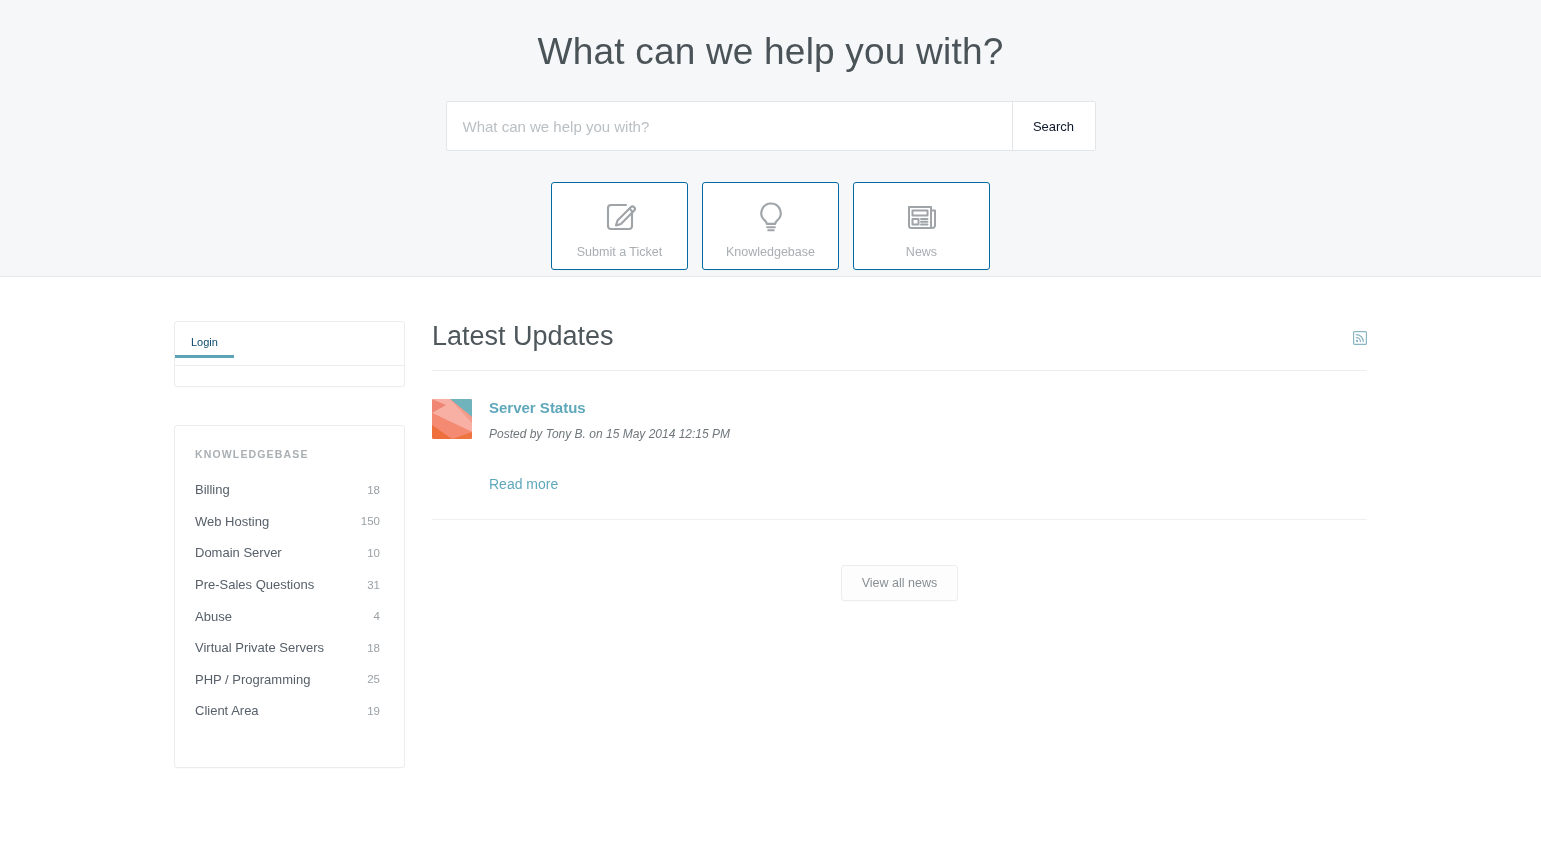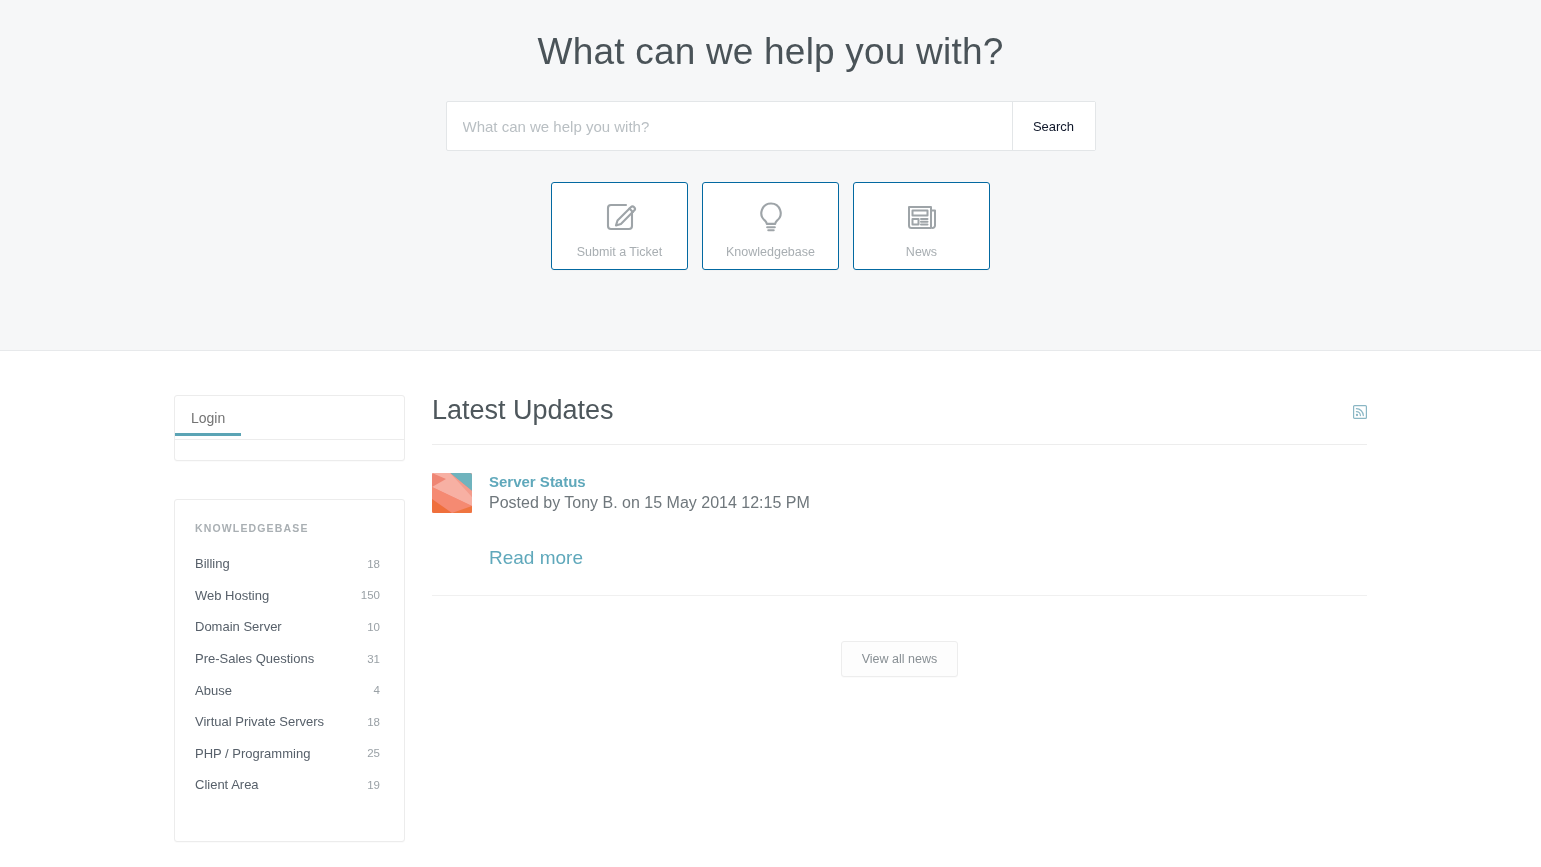--- a/index.html
+++ b/index.html
@@ -8,21 +8,21 @@
     width: 1541px; height: 867px;
     overflow: hidden;
     background: #ffffff;
     font-family: "Liberation Sans", sans-serif;
     -webkit-font-smoothing: antialiased;
   }
 
   
   #hero {
     width: 100%;
-    height: 351px;
+    height: 277px;
     background: #f6f7f8;
     border-bottom: 1px solid #e7e9eb;
     position: relative;
   }
   #hero-title {
     text-align: center;
     margin: 0;
     padding-top: 31px;
     font-size: 37px;
     font-weight: 400;
@@ -111,22 +111,22 @@
   .panel {
     background: #ffffff;
     border: 1px solid #ececec;
     border-radius: 3px;
     box-shadow: 0 1px 1px rgba(0,0,0,0.02);
   }
   #login-panel { height: 66px; position: relative; overflow: hidden; }
   #login-tab {
     display: inline-block;
     padding: 14px 16px 10px 16px;
-    font-size: 14px;
-    color: #737373;
+    font-size: 11px;
+    color: #0c4a6e;
     cursor: pointer;
     position: relative;
   }
   #login-tab::after {
     content: "";
     position: absolute;
     left: 0; right: 0; bottom: 0;
     height: 3px;
     background: #5ba4b5;
   }
@@ -188,35 +188,36 @@
   .news-body { padding-left: 17px; flex: 1 1 auto; }
   .news-title {
     font-size: 15px;
     font-weight: 700;
     color: #5fa8bb;
     text-decoration: none;
     display: inline-block;
     cursor: pointer;
   }
   .news-meta {
-    font-size: 16px;
+    font-size: 12px;
     color: #6f777c;
-    margin-top: 3px;
+    margin-top: 10px;
+    font-style: italic;
   }
   .news-text {
     margin-top: 20px;
     font-size: 14.4px;
     color: #4b5358;
     line-height: 1.5;
   }
   .news-text a { color: #7fb8c8; text-decoration: none; cursor: pointer; }
   .read-more {
     display: inline-block;
     margin-top: 35px;
-    font-size: 19px;
+    font-size: 14px;
     color: #5fa8bb;
     text-decoration: none;
     cursor: pointer;
   }
   #news-divider {
     margin-top: 26px;
     height: 1px;
     background: #f0f0f0;
   }
   #view-all-wrap { text-align: center; margin-top: 45px; padding-left: 0; }

